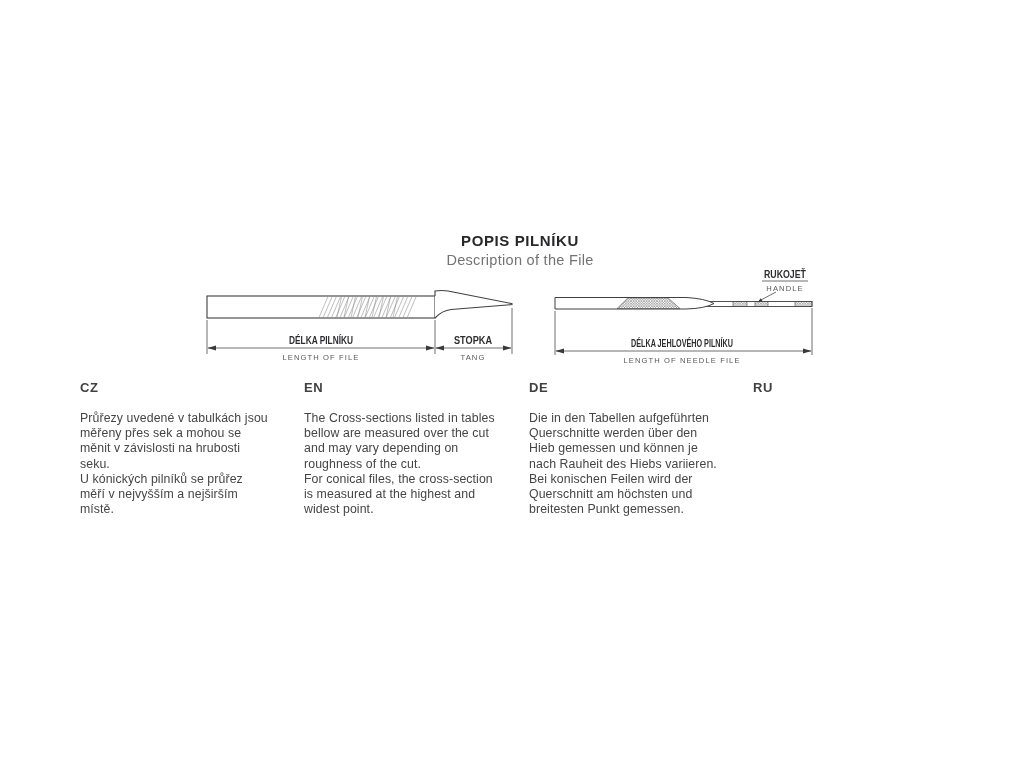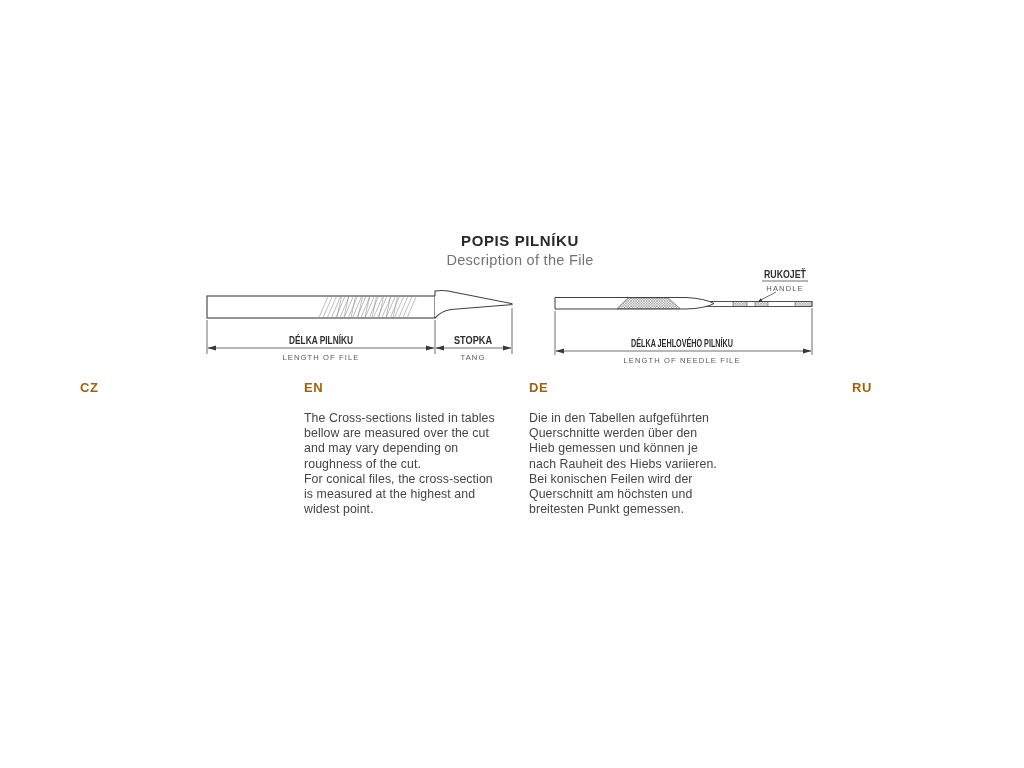--- a/index.html
+++ b/index.html
@@ -19,24 +19,24 @@
   }
 
   .drawing { position: absolute; }
   #flat-file-svg { left: 195px; top: 270px; }
   #needle-file-svg { left: 540px; top: 262px; }
 
   .lang-col { position: absolute; top: 380px; width: 218px; }
   #col-cz { left: 80px; }
   #col-en { left: 304px; }
   #col-de { left: 529px; }
-  #col-ru { left: 753px; text-align: center; }
+  #col-ru { left: 753px; }
   .lang-head {
     font-size: 13px; line-height: 16px; font-weight: 700;
-    letter-spacing: 0.5px; color: #a16207;
+    letter-spacing: 0.5px; color: #404040;
   }
   .lang-text {
     margin-top: 15px; font-size: 12.3px; line-height: 15.2px;
     color: #454547; white-space: pre-line; letter-spacing: 0.1px;
   }
 
   svg text { font-family: "Liberation Sans", sans-serif; }
   .dim-label { font-weight: 700; fill: #2d2d2f; }
   .dim-sublabel { font-size: 7.6px; letter-spacing: 1.1px; fill: #58585a; font-weight: 400; }
   .outline { fill: #ffffff; stroke: #3f3f41; stroke-width: 1.1; }
@@ -154,20 +154,27 @@
       <line class="thin" x1="16" y1="89" x2="271" y2="89"></line>
       <polygon class="arrow" points="15.5,89 24,86.6 24,91.4"></polygon>
       <polygon class="arrow" points="271.5,89 263,86.6 263,91.4"></polygon>
       <text class="dim-label" x="142" y="85" font-size="11" text-anchor="middle" textLength="102" lengthAdjust="spacingAndGlyphs">DÉLKA JEHLOVÉHO PILNÍKU</text>
       <text class="dim-sublabel" x="142" y="100.5" text-anchor="middle">LENGTH OF NEEDLE FILE</text>
     </g>
   </svg>
 
   <div class="lang-col" id="col-cz">
     <div class="lang-head">CZ</div>
+    <div class="lang-text">Průřezy uvedené v tabulkách jsou
+měřeny přes sek a mohou se
+měnit v závislosti na hrubosti
+seku.
+U kónických pilníků se průřez
+měří v nejvyšším a nejširším
+místě.</div>
   </div>
   <div class="lang-col" id="col-de">
     <div class="lang-head">DE</div>
     <div class="lang-text">Die in den Tabellen aufgeführten
 Querschnitte werden über den
 Hieb gemessen und können je
 nach Rauheit des Hiebs variieren.
 Bei konischen Feilen wird der
 Querschnitt am höchsten und
 breitesten Punkt gemessen.</div>

